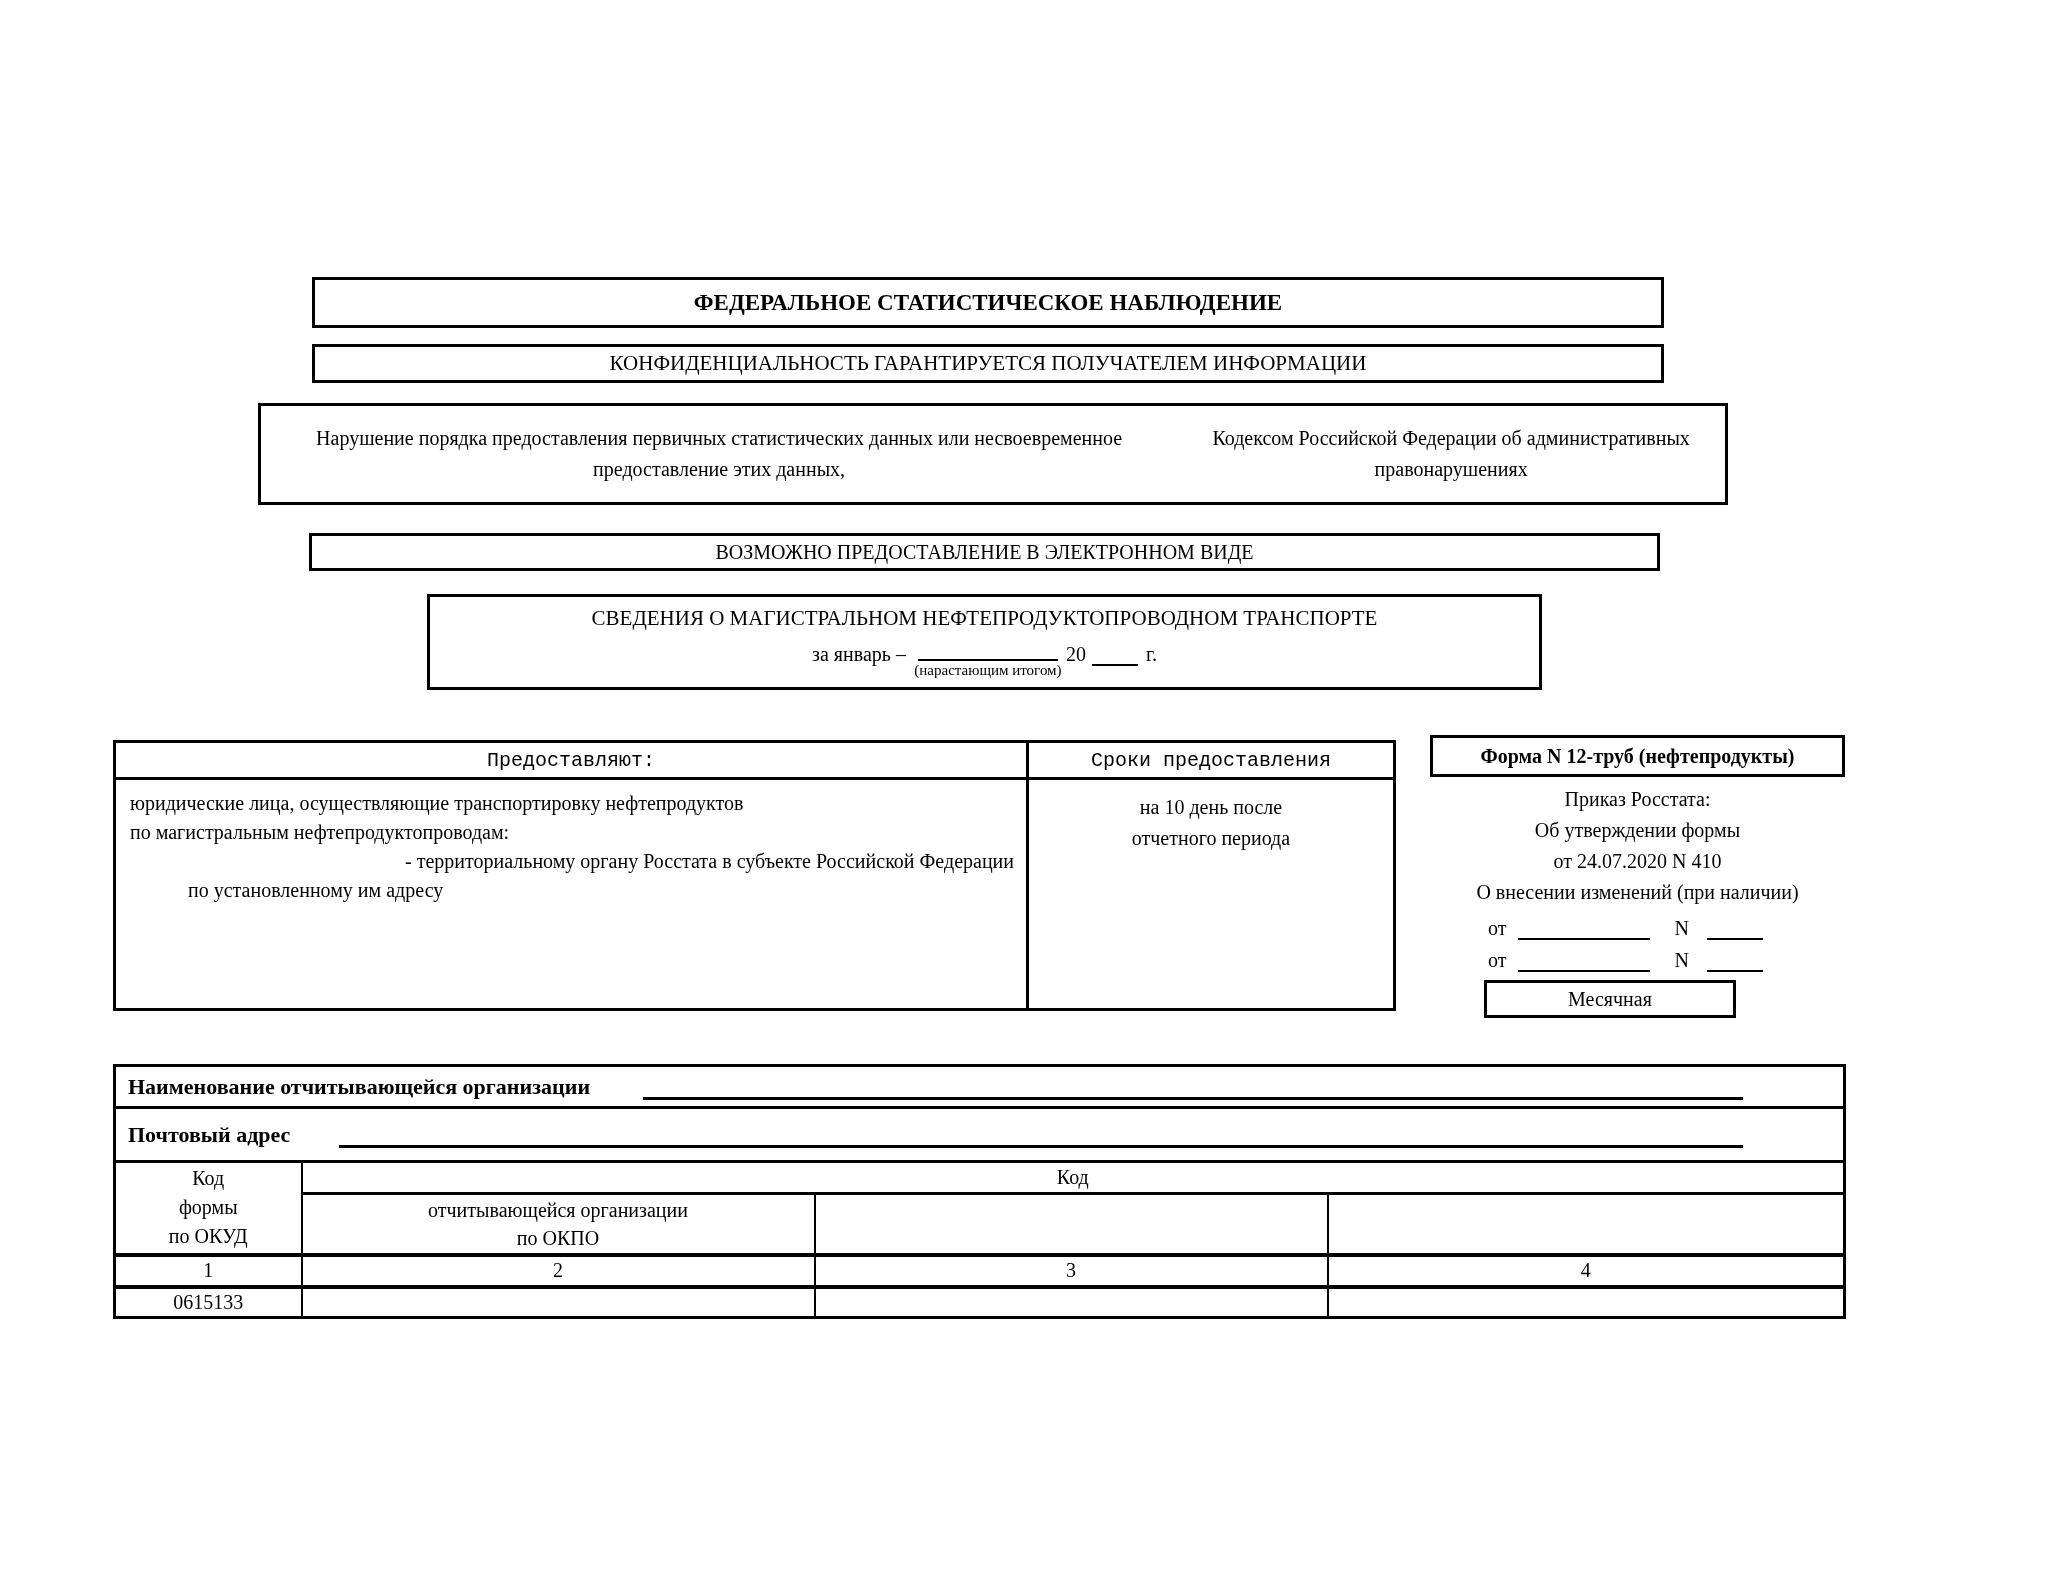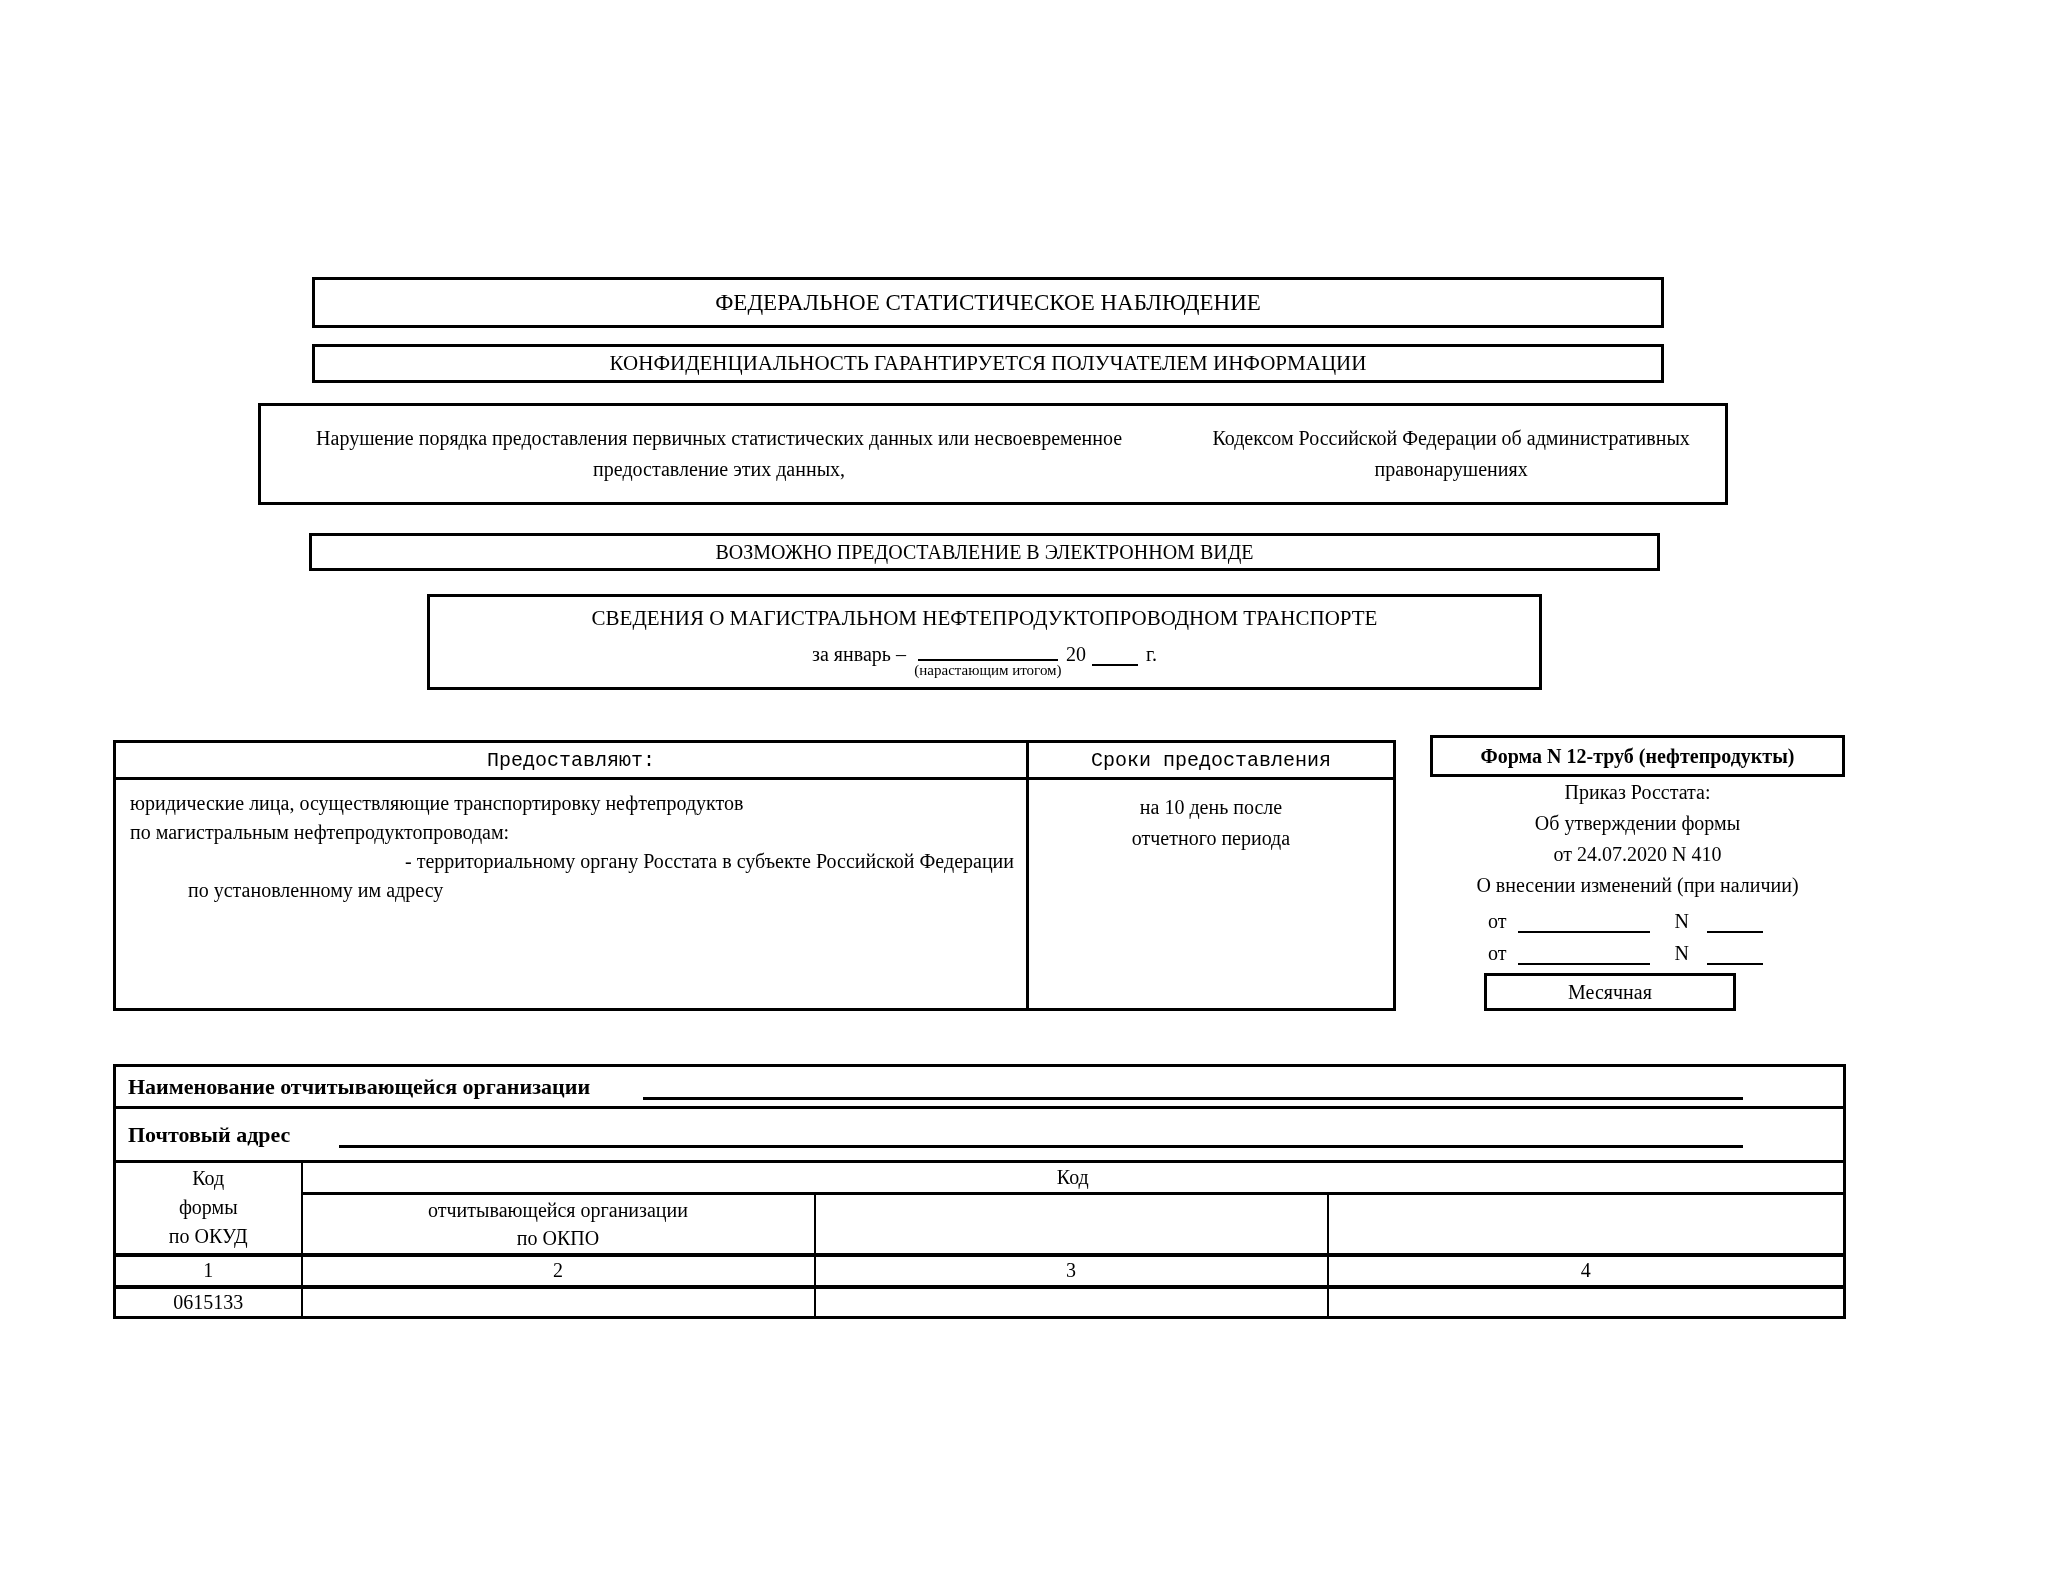--- a/index.html
+++ b/index.html
@@ -5,21 +5,21 @@
   * { margin:0; padding:0; box-sizing:border-box; }
   body { background:#ffffff; }
   .page {
     position:relative; width:2048px; height:1583px; background:#fff;
     font-family:"Liberation Serif","DejaVu Serif",serif; color:#000;
   }
   .banner {
     position:absolute; border:3px solid #000; background:#fff;
     display:flex; align-items:center; justify-content:center; text-align:center;
   }
-  .b-federal   { left:312px; top:277px; width:1352px; height:51px; font-weight:normal; font-size:23px; }
+  .b-federal   { left:312px; top:277px; width:1352px; height:51px; font-weight:bold; font-size:23px; }
   .b-conf      { left:312px; top:344px; width:1352px; height:39px; font-size:21px; }
   .b-violation { left:258px; top:403px; width:1470px; height:102px; font-size:20px;
                  flex-direction:row; line-height:31px; }
   .b-electronic{ left:309px; top:533px; width:1351px; height:38px; font-size:20px; }
 
   
   .title-box { position:absolute; left:427px; top:594px; width:1115px; height:96px;
                border:3px solid #000; text-align:center; }
   .title-box .t1 { margin-top:9px; font-size:21px; }
   .period-row { margin-top:6px; display:flex; justify-content:center; align-items:flex-end; font-size:20px; }
@@ -41,21 +41,21 @@
   .pt-body  { height:228px; font-size:20px; }
   .pt-body .pt-left { padding:9px 12px 0 14px; line-height:29px; }
   .pt-body .pt-right { text-align:center; padding-top:12px; line-height:31px; }
   .ind1 { padding-left:38px;text-align:right; }
   .ind2 { padding-left:58px; }
 
   
   .fi { position:absolute; left:1430px; top:735px; width:415px; font-size:20px; }
   .fi-name { border:3px solid #000; height:42px; display:flex; align-items:center;
              justify-content:center; font-weight:bold; font-size:20px; text-align:center; }
-  .fi-lines { margin-top:0; text-align:center; line-height:31px; }
+  .fi-lines { margin-top:7px; text-align:center; line-height:31px; }
   .amend-row { display:flex; align-items:flex-end; height:32px; padding-left:58px; }
   .amend-row .txt { line-height:24px; }
   .amend-blank1 { width:132px; margin-left:12px; }
   .amend-row .n { margin-left:24px; }
   .amend-blank2 { width:56px; margin-left:18px; }
   .fi-month { margin-top:8px; margin-left:54px; width:252px; height:38px; border:3px solid #000;
               display:flex; align-items:center; justify-content:center; }
 
   
   table.ot { position:absolute; left:113px; top:1064px; width:1730px;

